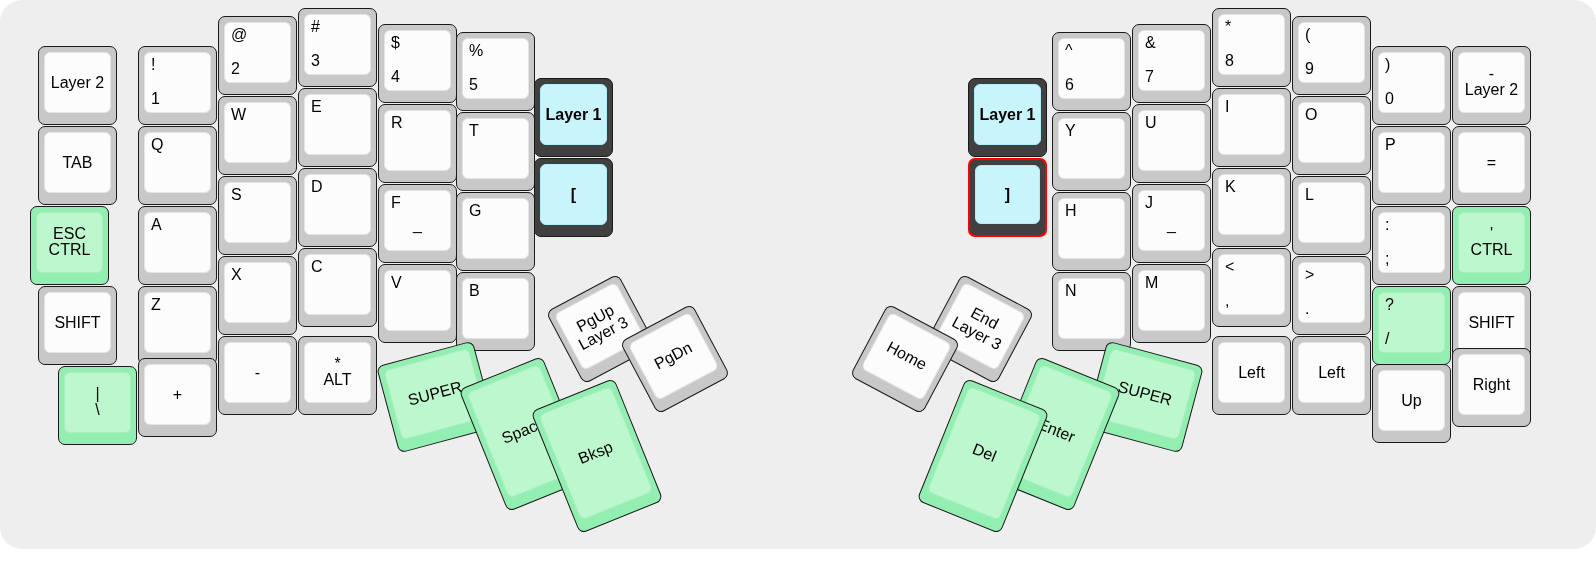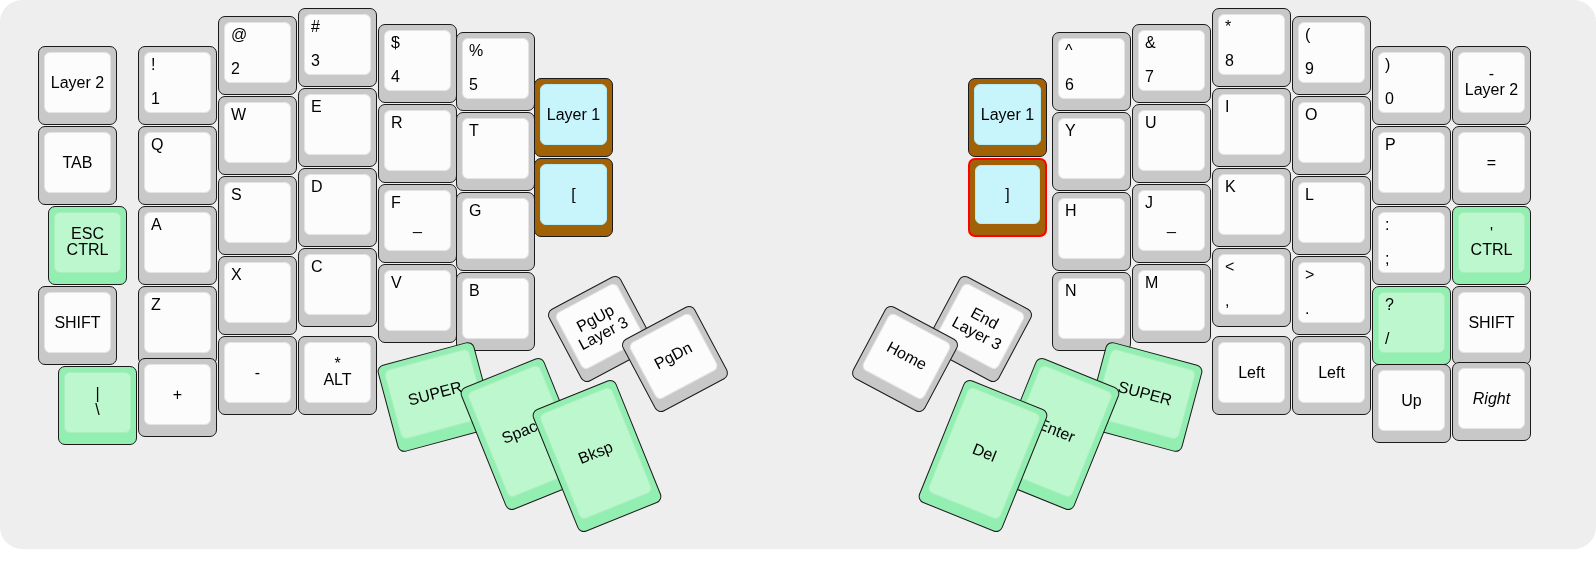--- a/index.html
+++ b/index.html
@@ -62,21 +62,21 @@
   }
   .lg.cbot {
     left: 0; right: 0;
     bottom: 16px;
     text-align: center;
   }
 
   
   .key.green        { background: #93eeb2; }
   .key.green > .cap { background: #bdf7cd; border-color: #a9efbe; }
-  .key.blue         { background: #a16207; }
+  .key.blue         { background: #404040; font-weight: bold; }
   .key.blue > .cap  { background: #c8f5fc; border-color: #b2ecf7; }
   .key.sel          { border-color: #ff0000; border-width: 2px; }
 
   
   .key.rot { transform-origin: center center; }
 </style>
 </head>
 <body>
 
 <div id="stage">
@@ -85,21 +85,21 @@
       <div class="key" style="left: 38px; top: 46px; width: 79px; height: 79px;">
         <div class="cap">
           <span class="lg ctr">Layer 2</span>
         </div>
       </div>
       <div class="key" style="left: 38px; top: 126px; width: 79px; height: 79px;">
         <div class="cap">
           <span class="lg ctr">TAB</span>
         </div>
       </div>
-      <div class="key green" style="left: 48px; top: 206px; width: 79px; height: 79px;">
+      <div class="key green" style="left: 30px; top: 206px; width: 79px; height: 79px;">
         <div class="cap">
           <span class="lg ctr">ESC
 CTRL</span>
         </div>
       </div>
       <div class="key" style="left: 38px; top: 286px; width: 79px; height: 79px;">
         <div class="cap">
           <span class="lg ctr">SHIFT</span>
         </div>
       </div>
@@ -417,21 +417,21 @@
       <div class="key" style="left: 1292px; top: 336px; width: 79px; height: 79px;">
         <div class="cap">
           <span class="lg ctr">Left</span>
         </div>
       </div>
       <div class="key" style="left: 1372px; top: 364px; width: 79px; height: 79px;">
         <div class="cap">
           <span class="lg ctr">Up</span>
         </div>
       </div>
-      <div class="key" style="left: 1452px; top: 362px; width: 79px; height: 79px; font-style: italic;">
+      <div class="key" style="left: 1452px; top: 348px; width: 79px; height: 79px;">
         <div class="cap">
           <span class="lg ctr">Right</span>
         </div>
       </div>
       <div class="key green rot" style="left: 1094px; top: 352px; width: 100px; height: 90px; transform: rotate(15deg);">
         <div class="cap">
           <span class="lg ctr">SUPER</span>
         </div>
       </div>
       <div class="key green rot" style="left: 1010px; top: 368px; width: 90px; height: 132px; transform: rotate(22deg);">

